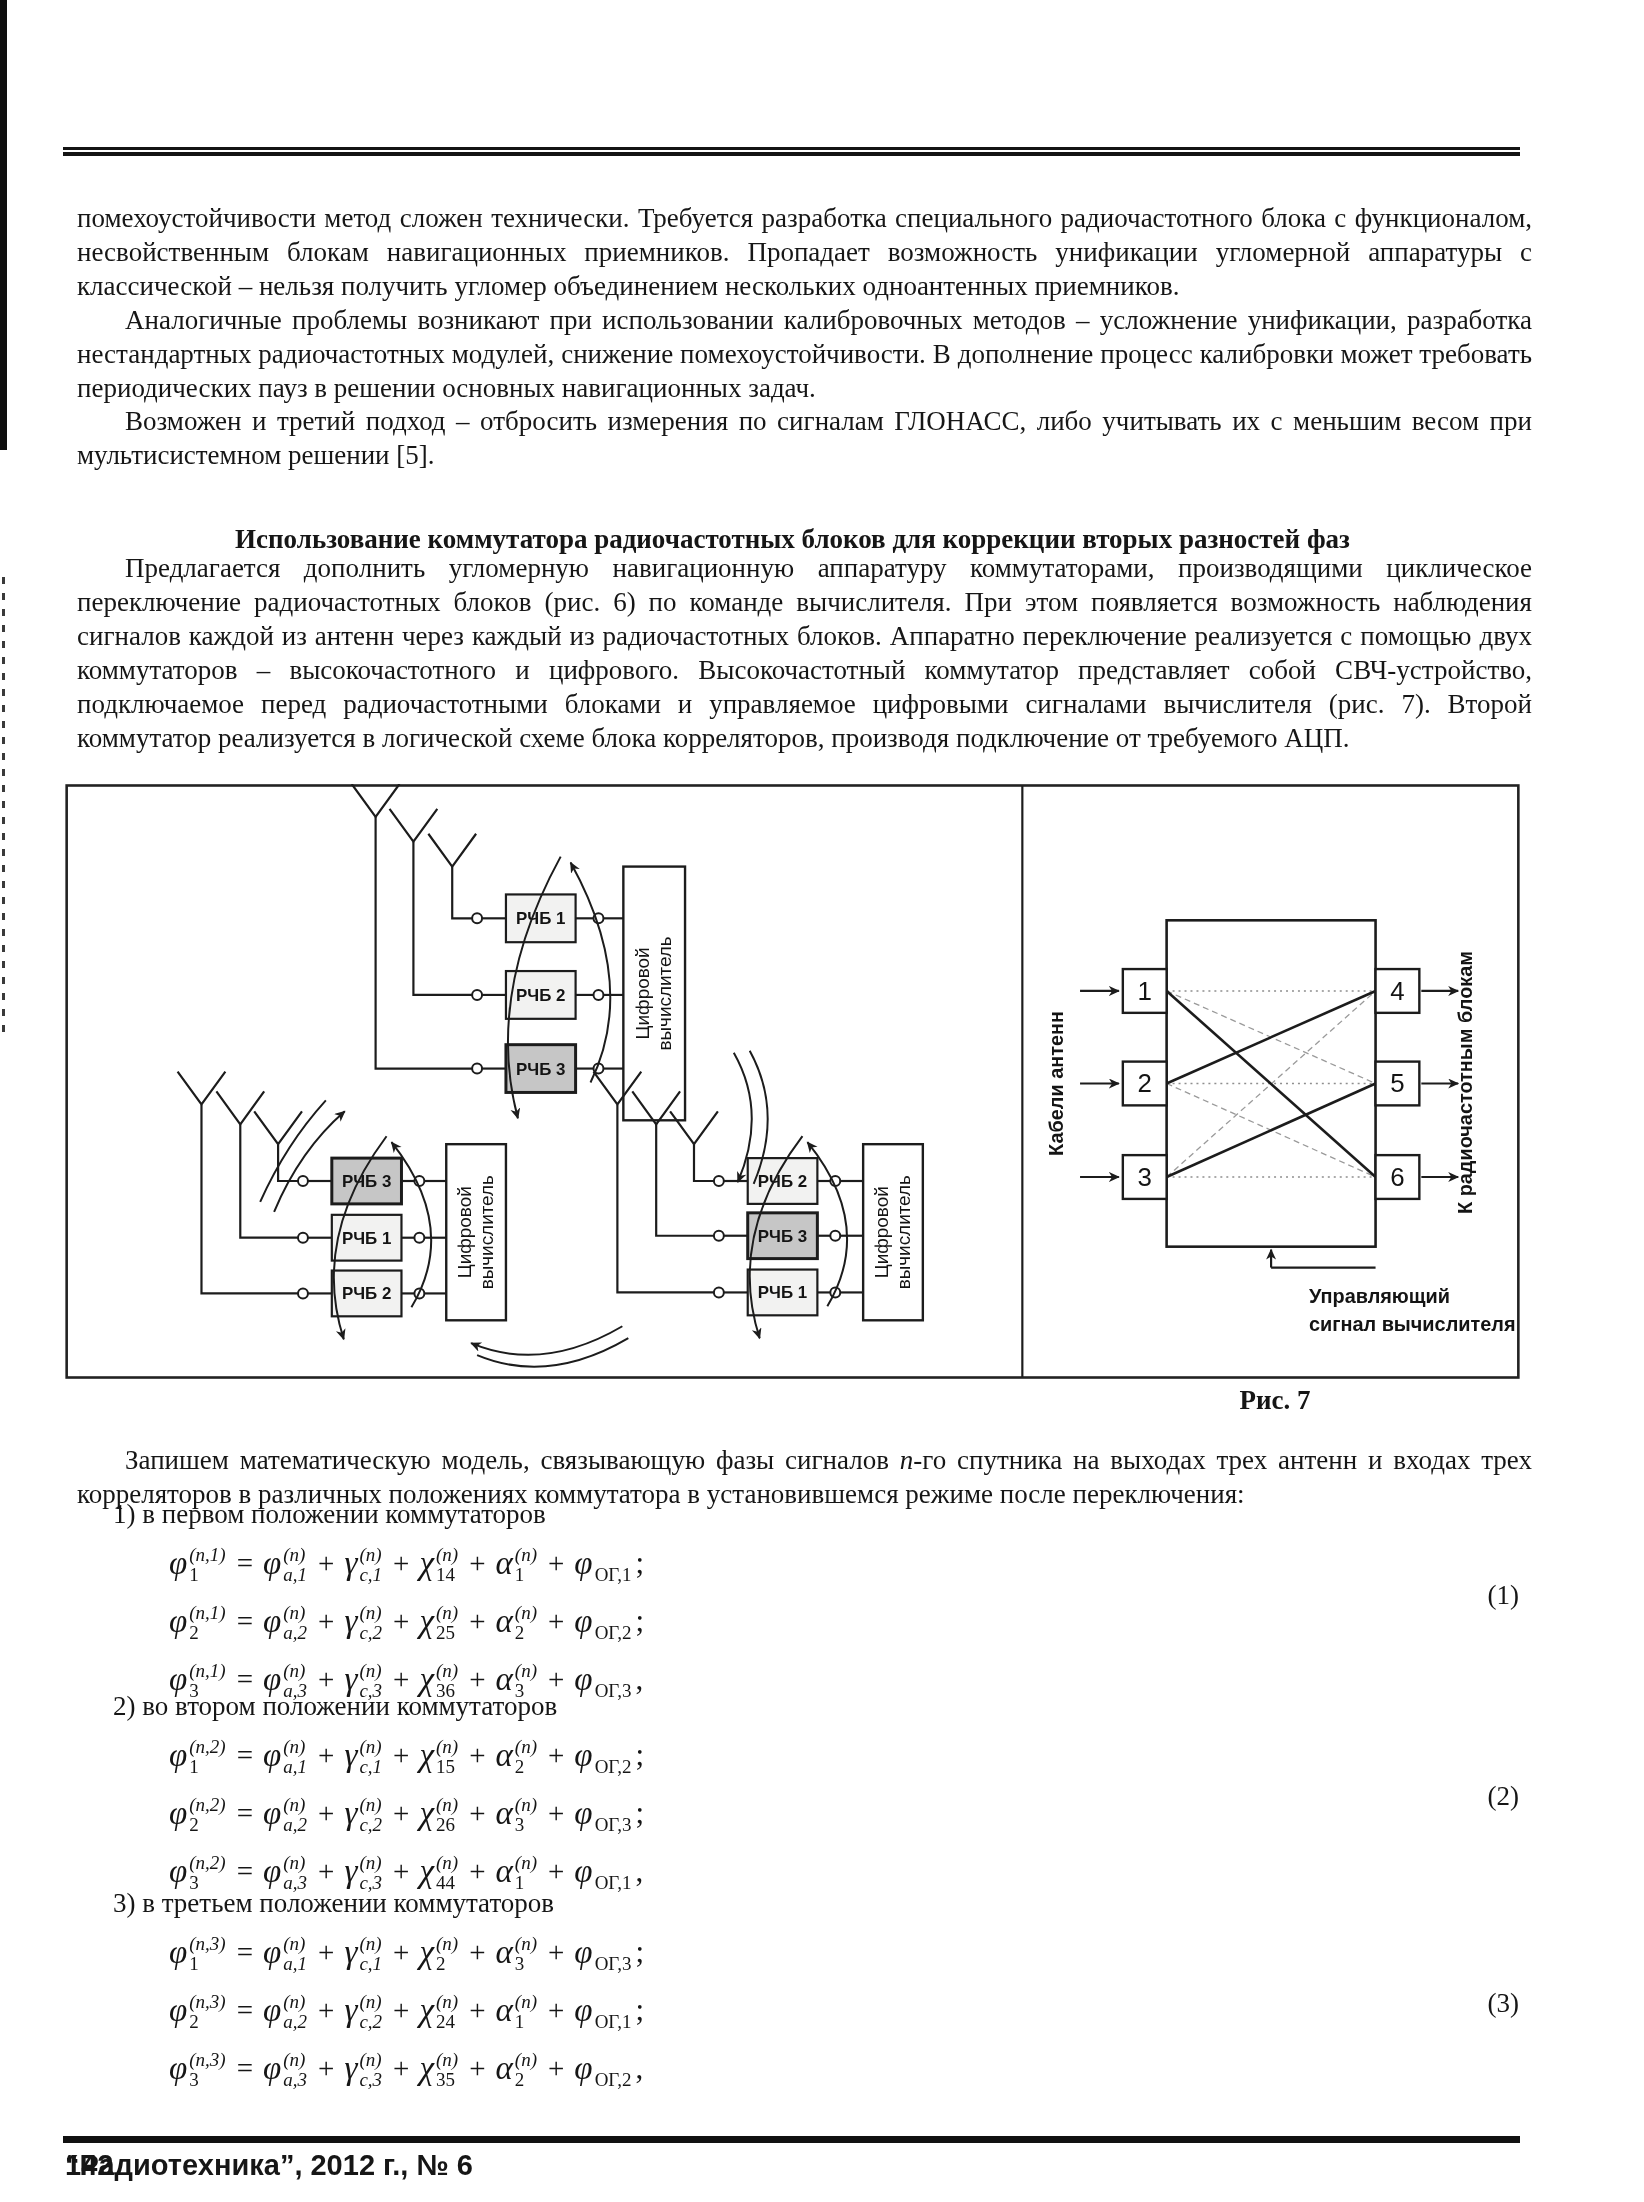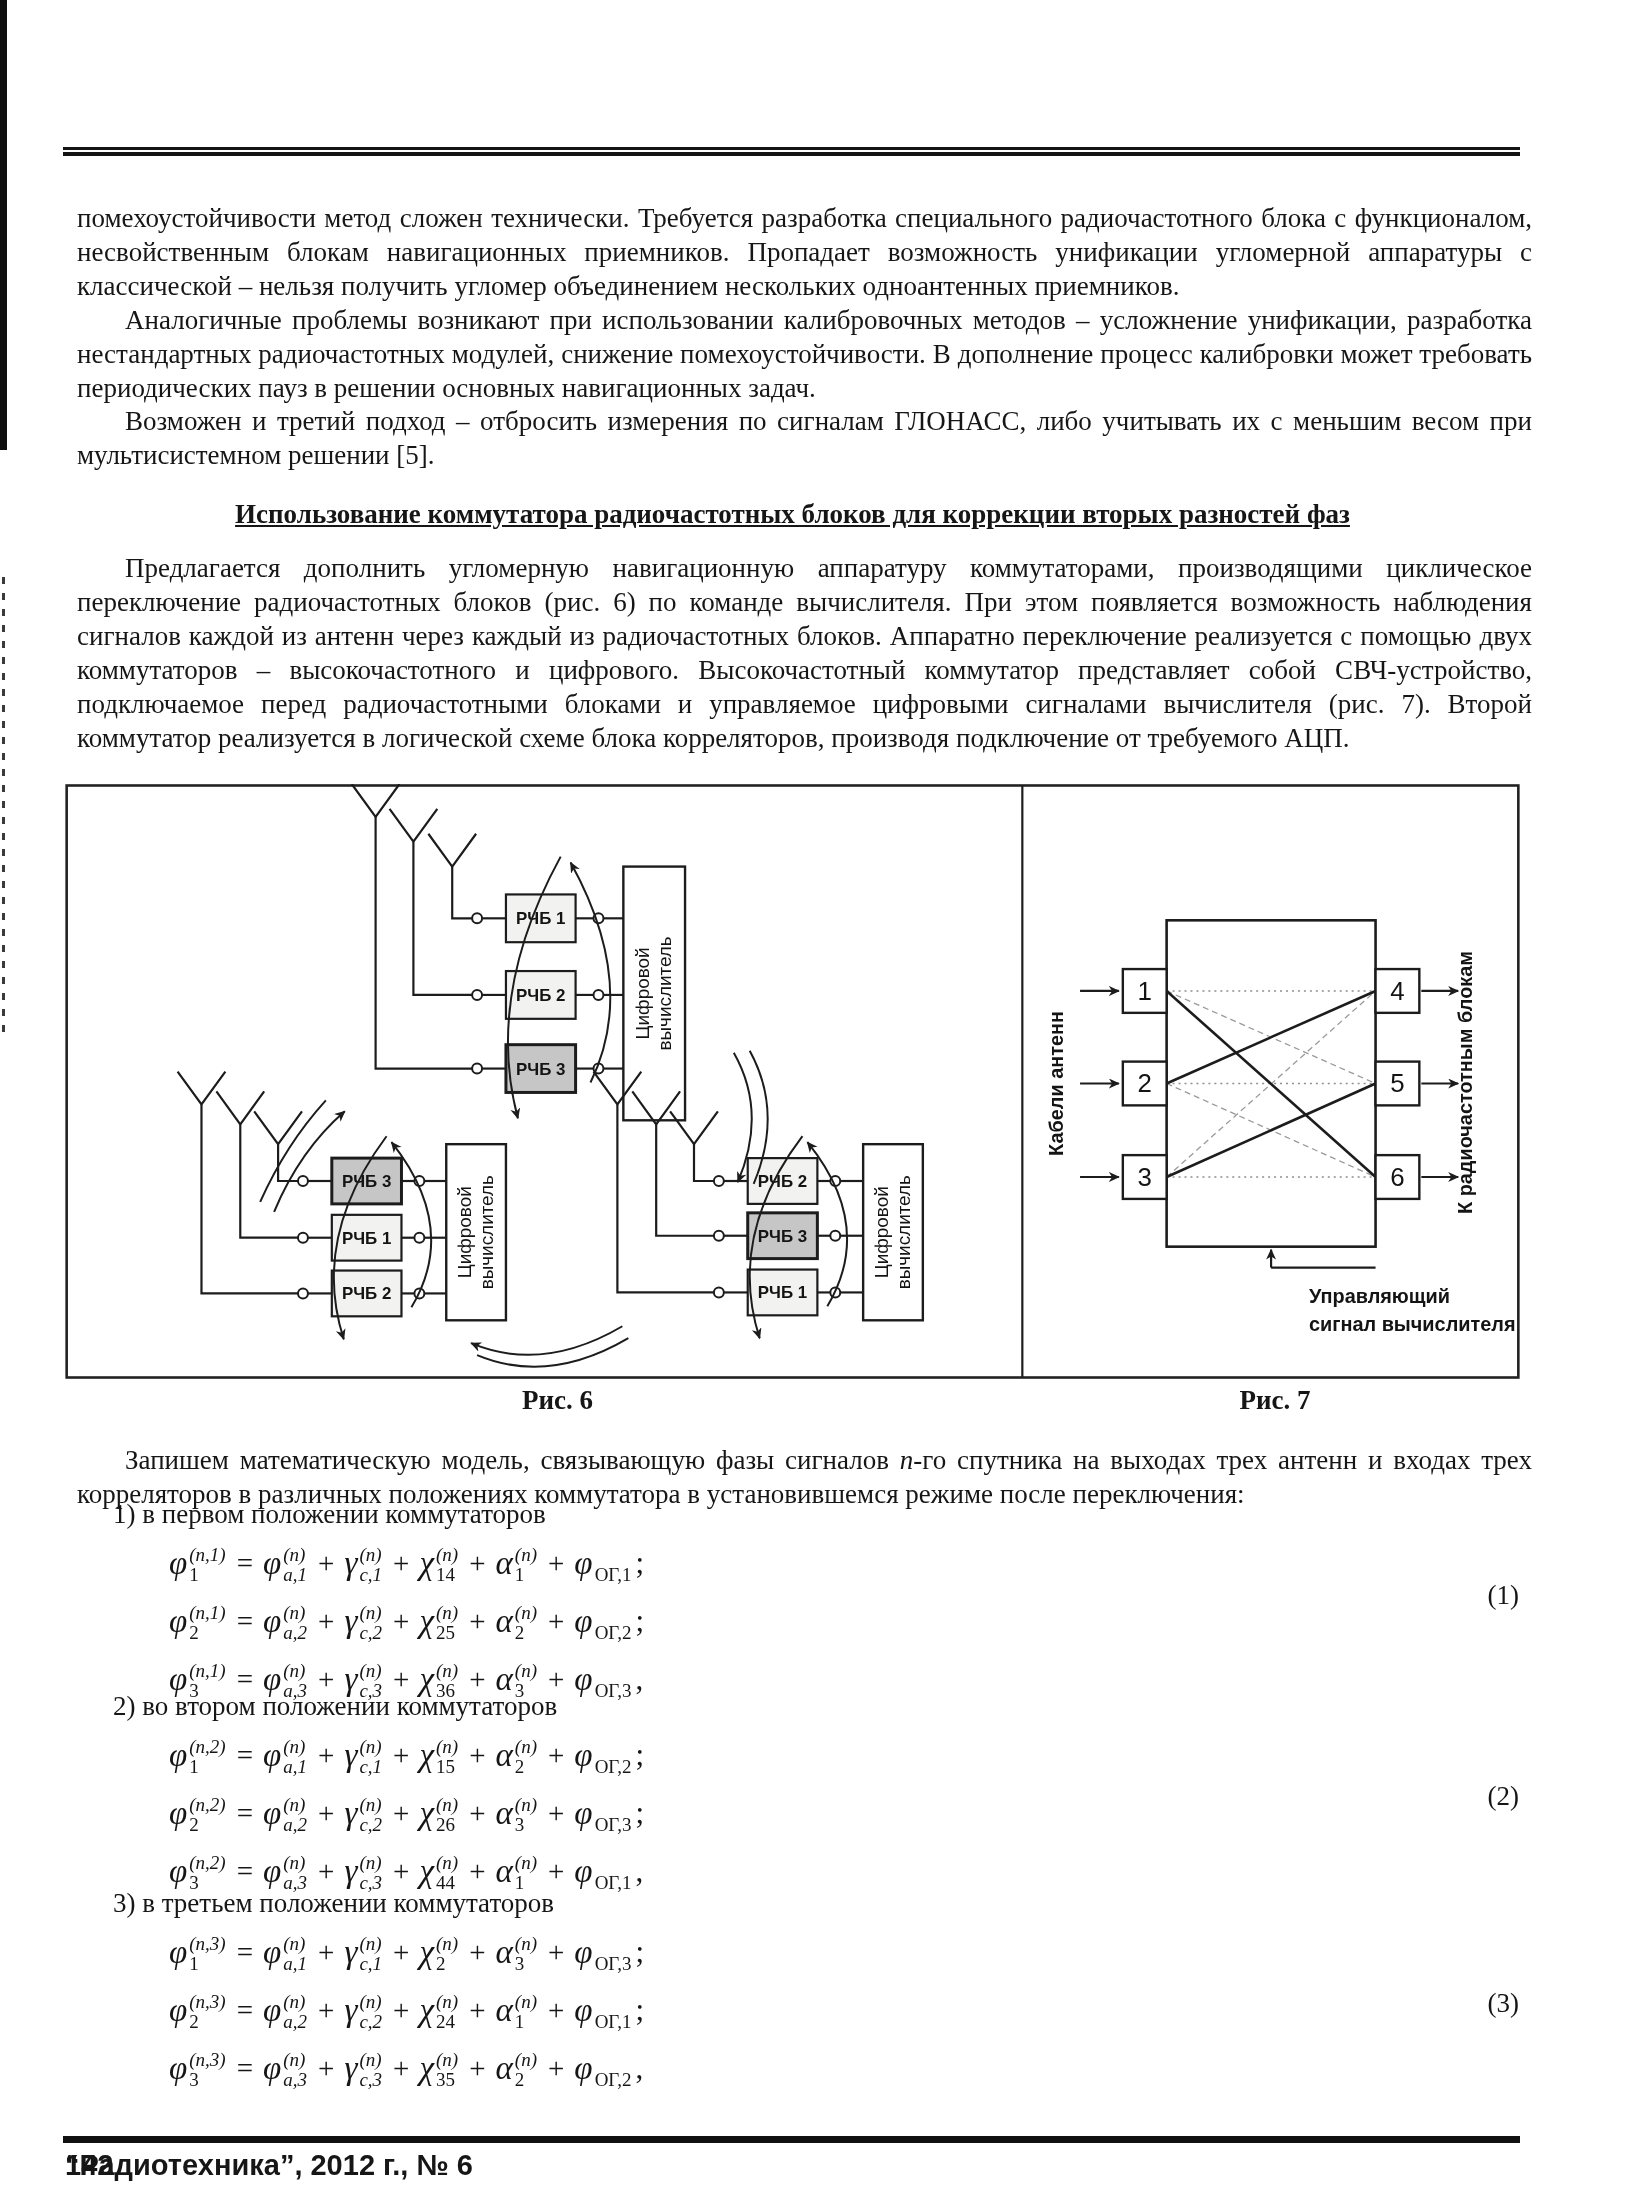--- a/index.html
+++ b/index.html
@@ -9,22 +9,22 @@
   .scan-bar-2{position:absolute;left:2px;top:577px;width:3px;height:458px;
         background:repeating-linear-gradient(180deg,#3a3a3a 0 7px,transparent 7px 16px);}
   .running-head{position:absolute;top:105px;left:65px;width:1455px;text-align:center;
         transform:translateX(28px);font-style:italic;font-weight:700;font-size:27px;}
   .top-rule{position:absolute;top:147px;left:63px;width:1457px;height:9px;
         background:linear-gradient(180deg,#141414 0 36%,#ffffff 36% 56%,#141414 56% 100%);}
   .bodytext{position:absolute;left:65px;width:1455px;margin:12px;
         font-size:27px;line-height:34px;text-align:justify;}
   .indent{text-indent:48px;}
   .p1{top:189px;} .p2{top:291px;} .p3{top:392px;}
-  .section-heading{position:absolute;top:495px;left:65px;width:1455px;margin:0;text-align:center;
-        font-size:27px;line-height:38px;font-weight:700;text-decoration:underline;}
+  .section-heading{position:absolute;top:520px;left:65px;width:1455px;margin:0;text-align:center;
+        font-size:27px;line-height:38px;font-weight:700;}
   .p4{top:539px;}
   .figure-panel{position:absolute;top:784px;left:65px;width:1455px;height:595px;}
   .fig-caption{position:absolute;top:1385px;font-weight:700;font-size:27px;}
   .cap6{left:65px;width:985px;text-align:center;}
   .cap7{left:1050px;width:450px;text-align:center;}
   .p5{top:1431px;}
   .eqsection{position:absolute;left:65px;width:1393px;}
   .sec1{top:1494px;} .sec2{top:1686px;} .sec3{top:1883px;}
   .eqheader{font-size:27px;line-height:40px;padding-left:48px;}
   .eqline{display:flex;align-items:center;height:58px;padding-left:104px;}
@@ -204,21 +204,20 @@
         <text x="1339" y="404" font-family="&quot;Liberation Sans&quot;,sans-serif" font-size="26" fill="#141414" text-anchor="middle">6</text>
         <line x1="1363" y1="395" x2="1400" y2="395" stroke="#1c1c1c" stroke-width="2.2" marker-end="url(#ah)"></line>
         <text x="0" y="0" font-family="&quot;Liberation Sans&quot;,sans-serif" font-size="20" fill="#141414" text-anchor="middle" transform="translate(1003,301) rotate(-90)" font-weight="bold">Кабели антенн</text>
         <text x="0" y="0" font-family="&quot;Liberation Sans&quot;,sans-serif" font-size="20" fill="#141414" text-anchor="middle" transform="translate(1414,300) rotate(-90)" font-weight="bold">К радиочастотным блокам</text>
         <line x1="1212" y1="486" x2="1212" y2="468" stroke="#1c1c1c" stroke-width="2.2" marker-end="url(#ah)"></line>
         <line x1="1212" y1="486" x2="1317" y2="486" stroke="#1c1c1c" stroke-width="2.2"></line>
         <text x="1250" y="522" font-family="&quot;Liberation Sans&quot;,sans-serif" font-size="20" fill="#141414" text-anchor="start" font-weight="bold">Управляющий</text>
         <text x="1250" y="550" font-family="&quot;Liberation Sans&quot;,sans-serif" font-size="20" fill="#141414" text-anchor="start" font-weight="bold">сигнал вычислителя</text>
       </svg>
   </div>
-  <div class="fig-caption cap6">Рис. 6</div>
   <div class="fig-caption cap7">Рис. 7</div>
 
   <p class="bodytext indent p5"><span>Запишем математическую модель, связывающую фазы сигналов </span><i>n</i><span>-го спутника на выходах трех антенн и вхо­дах трех корреляторов в различных положениях коммутатора в установившемся режиме после переключения:</span></p>
 
   <div class="eqsection sec1">
       <div class="eqheader">1) в первом положении коммутаторов</div>
       <div class="eqline">
         <span class="term">
           <span class="sym">φ</span>
           <span class="scr">

